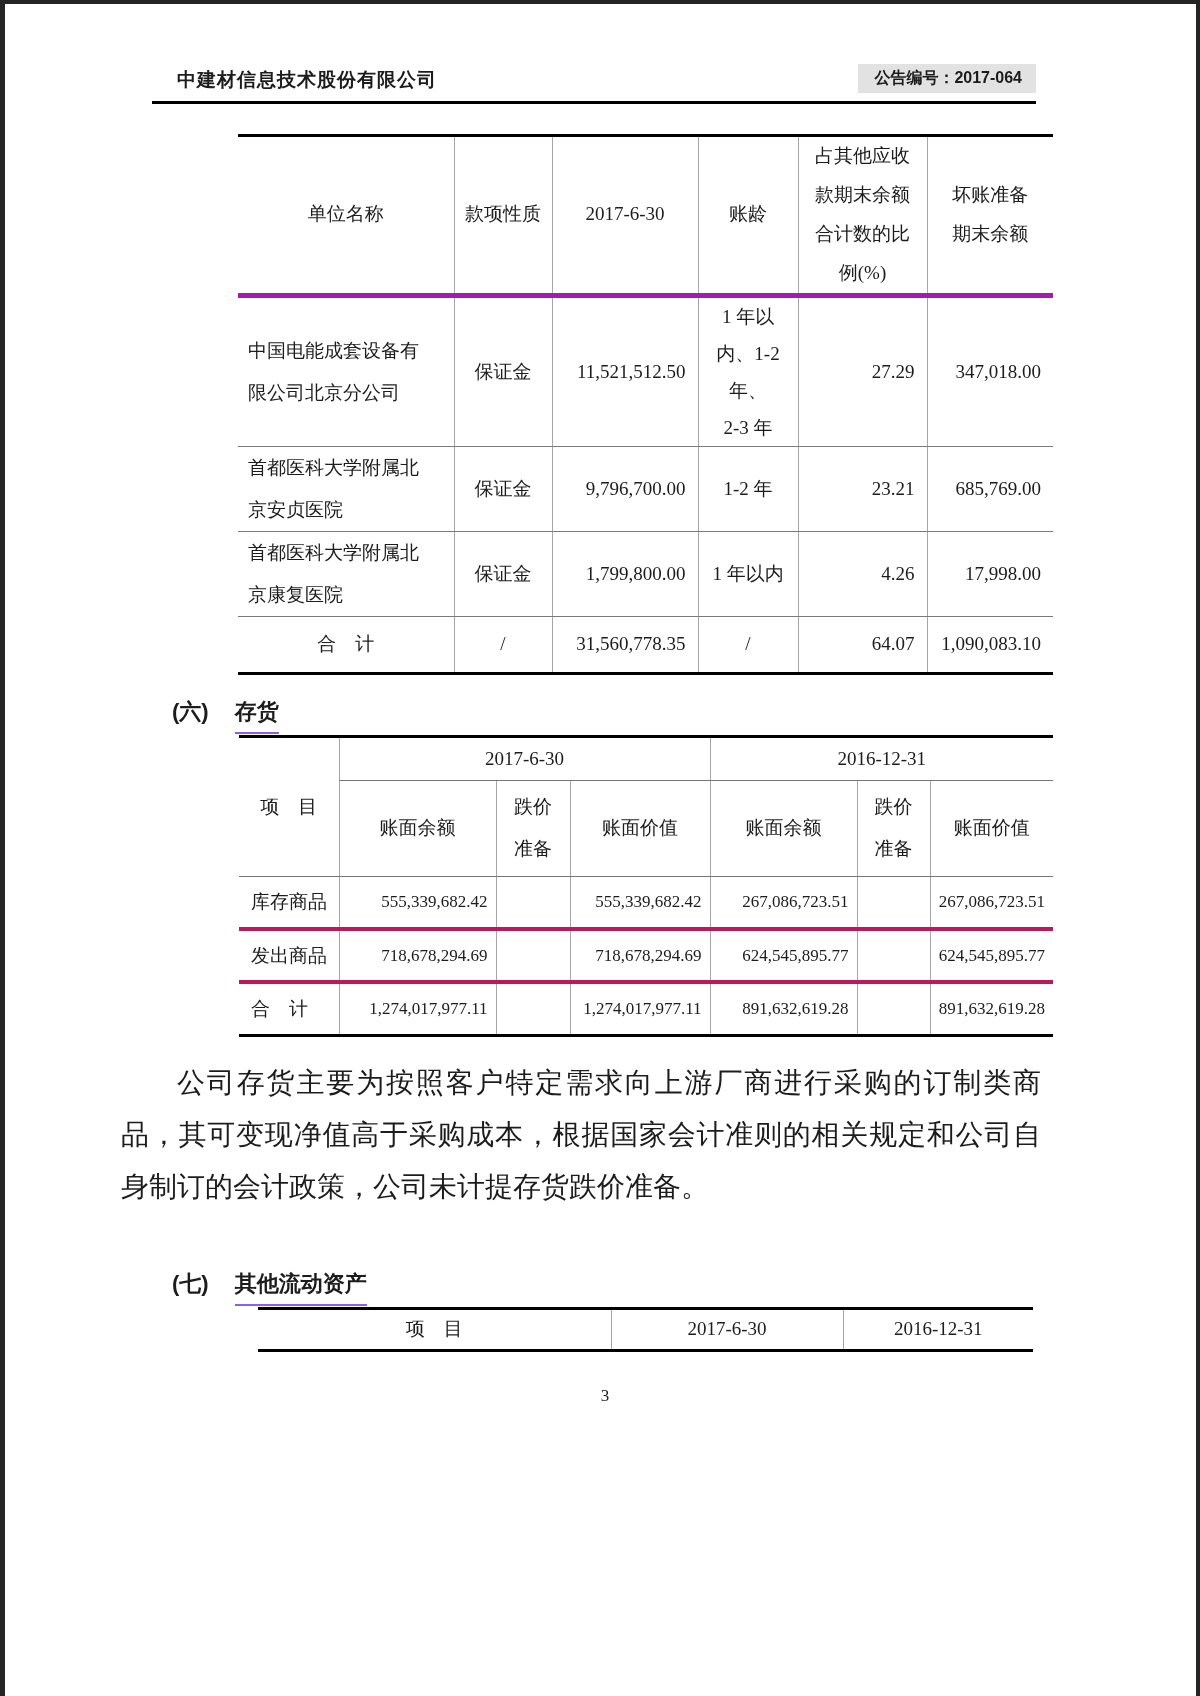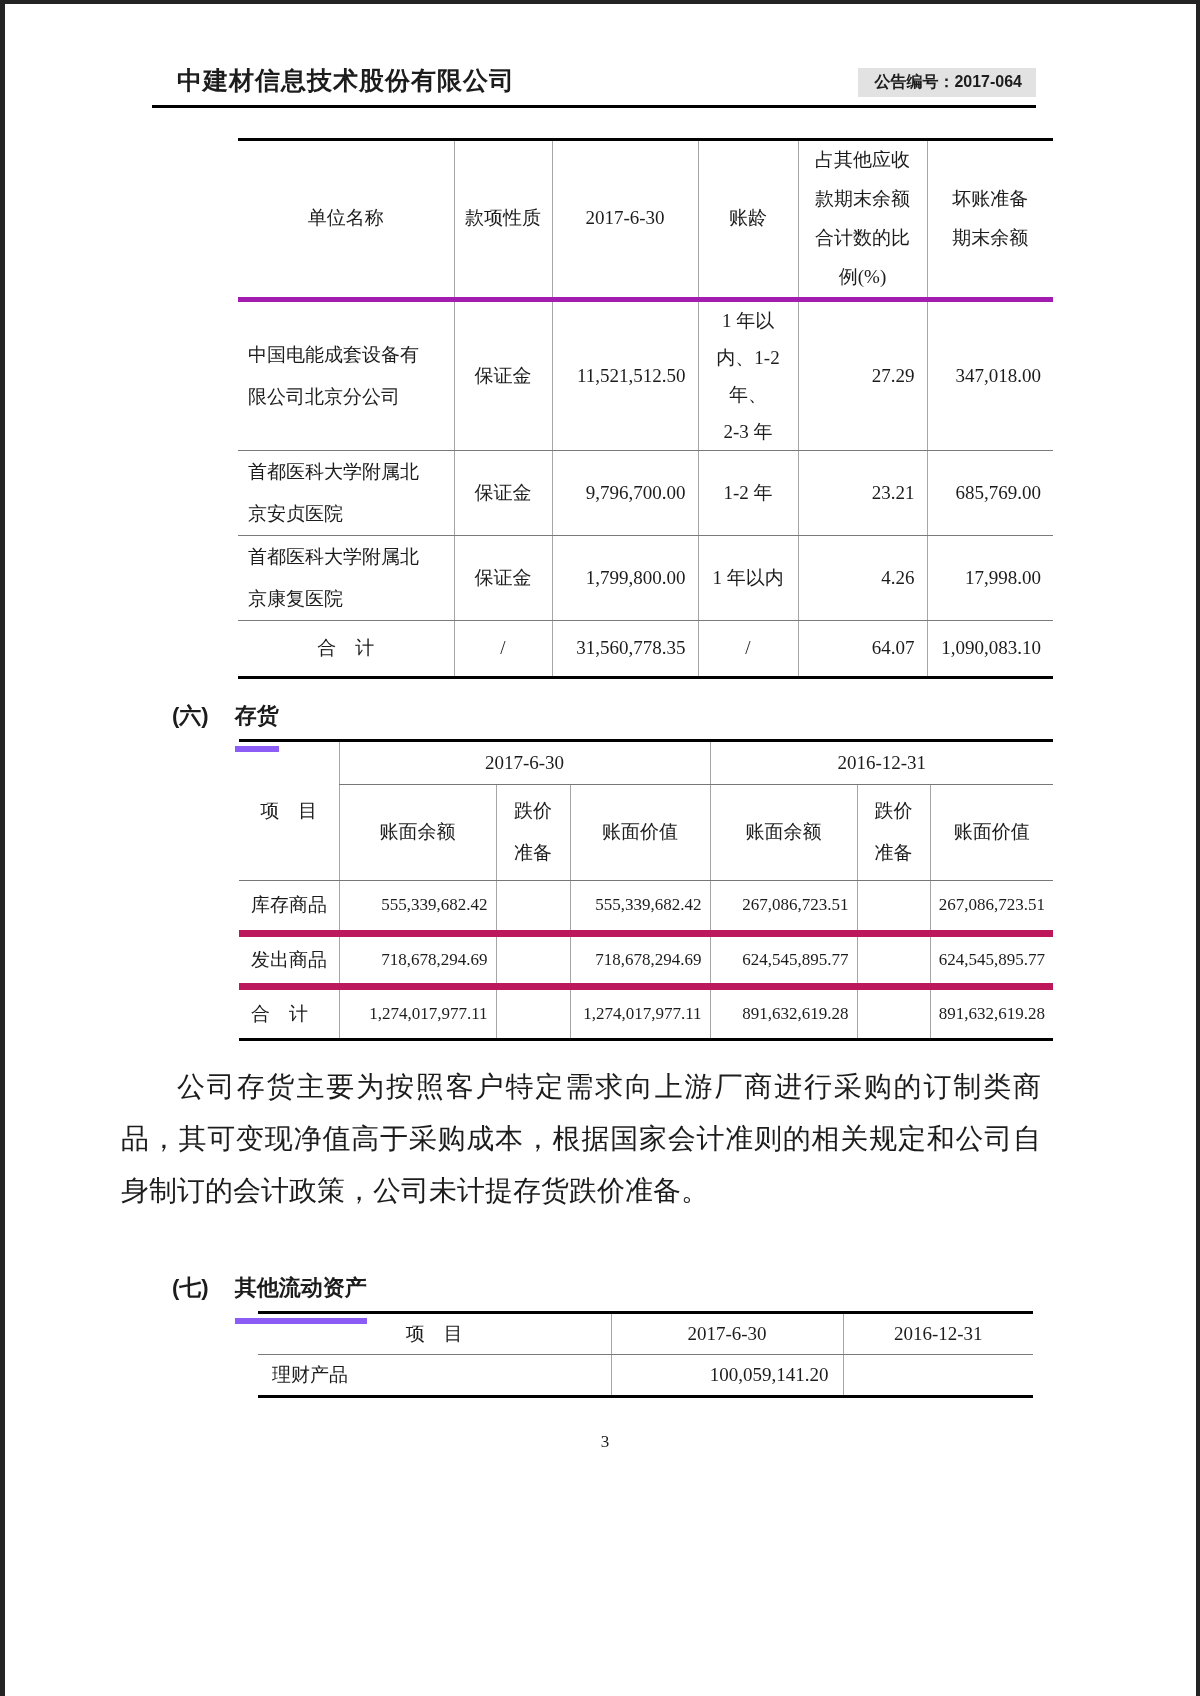--- a/index.html
+++ b/index.html
@@ -9,21 +9,21 @@
     font-family:"Liberation Serif","DejaVu Serif",serif;
     color:#1c1c1c; background:#ffffff;
     border-left:5px solid #242424; border-top:4px solid #242424; border-right:4px solid #242424;
   }
   
   .doc-header{
     margin:60px 160px 0 172px;
     display:flex; justify-content:space-between; align-items:flex-end;
     font-family:"Liberation Sans","DejaVu Sans",sans-serif; font-weight:bold;
   }
-  .company{ font-size:25px; letter-spacing:1px; }
+  .company{ font-size:19px; letter-spacing:1px; }
   .notice-badge{ background:#e2e2e2; padding:4px 14px 4px 16px; font-size:16px; }
   .header-rule{ margin:8px 160px 0 147px; border-top:3px solid #000; }
 
   
   table.grid{ border-collapse:collapse; table-layout:fixed;
     border-top:3px solid #000; border-bottom:3px solid #000; }
   table.grid td{ vertical-align:middle; border-left:1px solid #a6a6a6; overflow:hidden; }
   table.grid td.fc{ border-left:none; }
   .c{ text-align:center; }
   .num{ text-align:right; padding-right:12px; }
@@ -34,28 +34,28 @@
   .t1 td{ line-height:2.2; }
   .t1 tr td{ border-bottom:1px solid #7a7a7a; }
   .t1 tr.h td{ line-height:2.05; border-bottom:5px solid #a21caf; }
   .t1 tr.total td{ border-bottom:none; }
   .t1 td.name{ text-align:left; padding-left:10px; line-height:2.2; }
   .t1 td.aging1{ line-height:1.95; }
 
   
   .sec{ margin-left:167px; margin-top:22px;
     font-family:"Liberation Sans","DejaVu Sans",sans-serif; font-weight:bold; font-size:22px; }
-  .sec .sec-title{ margin-left:26px; border-bottom:6px solid #8b5cf6; padding-bottom:18px; }
+  .sec .sec-title{ margin-left:26px; border-bottom:2px solid #8b5cf6; padding-bottom:8px; }
 
   
   .t2{ width:814px; margin:8px 0 0 234px; font-size:19px; }
   .t2 tr.yh td.yr{ border-bottom:1px solid #777; }
   .t2 tr.sh td{ border-bottom:1px solid #777; line-height:2.2; }
   .t2 td.item-h{ border-bottom:1px solid #777; }
-  .t2 tr.d td{ border-bottom:7px solid #be185d; }
+  .t2 tr.d td{ border-bottom:4px solid #be185d; }
   .t2 tr.d.last td{ border-bottom:none; }
   .t2 td.item{ text-align:left; padding-left:12px; }
   .t2 td.num{ font-size:17px; padding-right:8px; }
 
   .para{ margin:20px 155px 0 116px; font-size:28px; line-height:52px;
     text-align:justify; text-indent:2em; }
 
   
   .t3{ width:775px; margin:8px 0 0 253px; font-size:19px; }
   .t3 tr td{ border-bottom:1px solid #7a7a7a; height:42px; }
@@ -208,21 +208,16 @@
     <col style="width:353px">
       <col style="width:232px">
       <col style="width:190px">
   </colgroup>
   <tbody>
     <tr>
       <td class="fc c">项　目</td>
       <td class="c">2017-6-30</td>
       <td class="c">2016-12-31</td>
     </tr>
-    <tr>
-      <td class="fc item">理财产品</td>
-      <td class="num">100,059,141.20</td>
-      <td class="num"></td>
-    </tr>
   </tbody>
 </table>
 
 <div class="page-num">3</div>
 
 </body></html>

